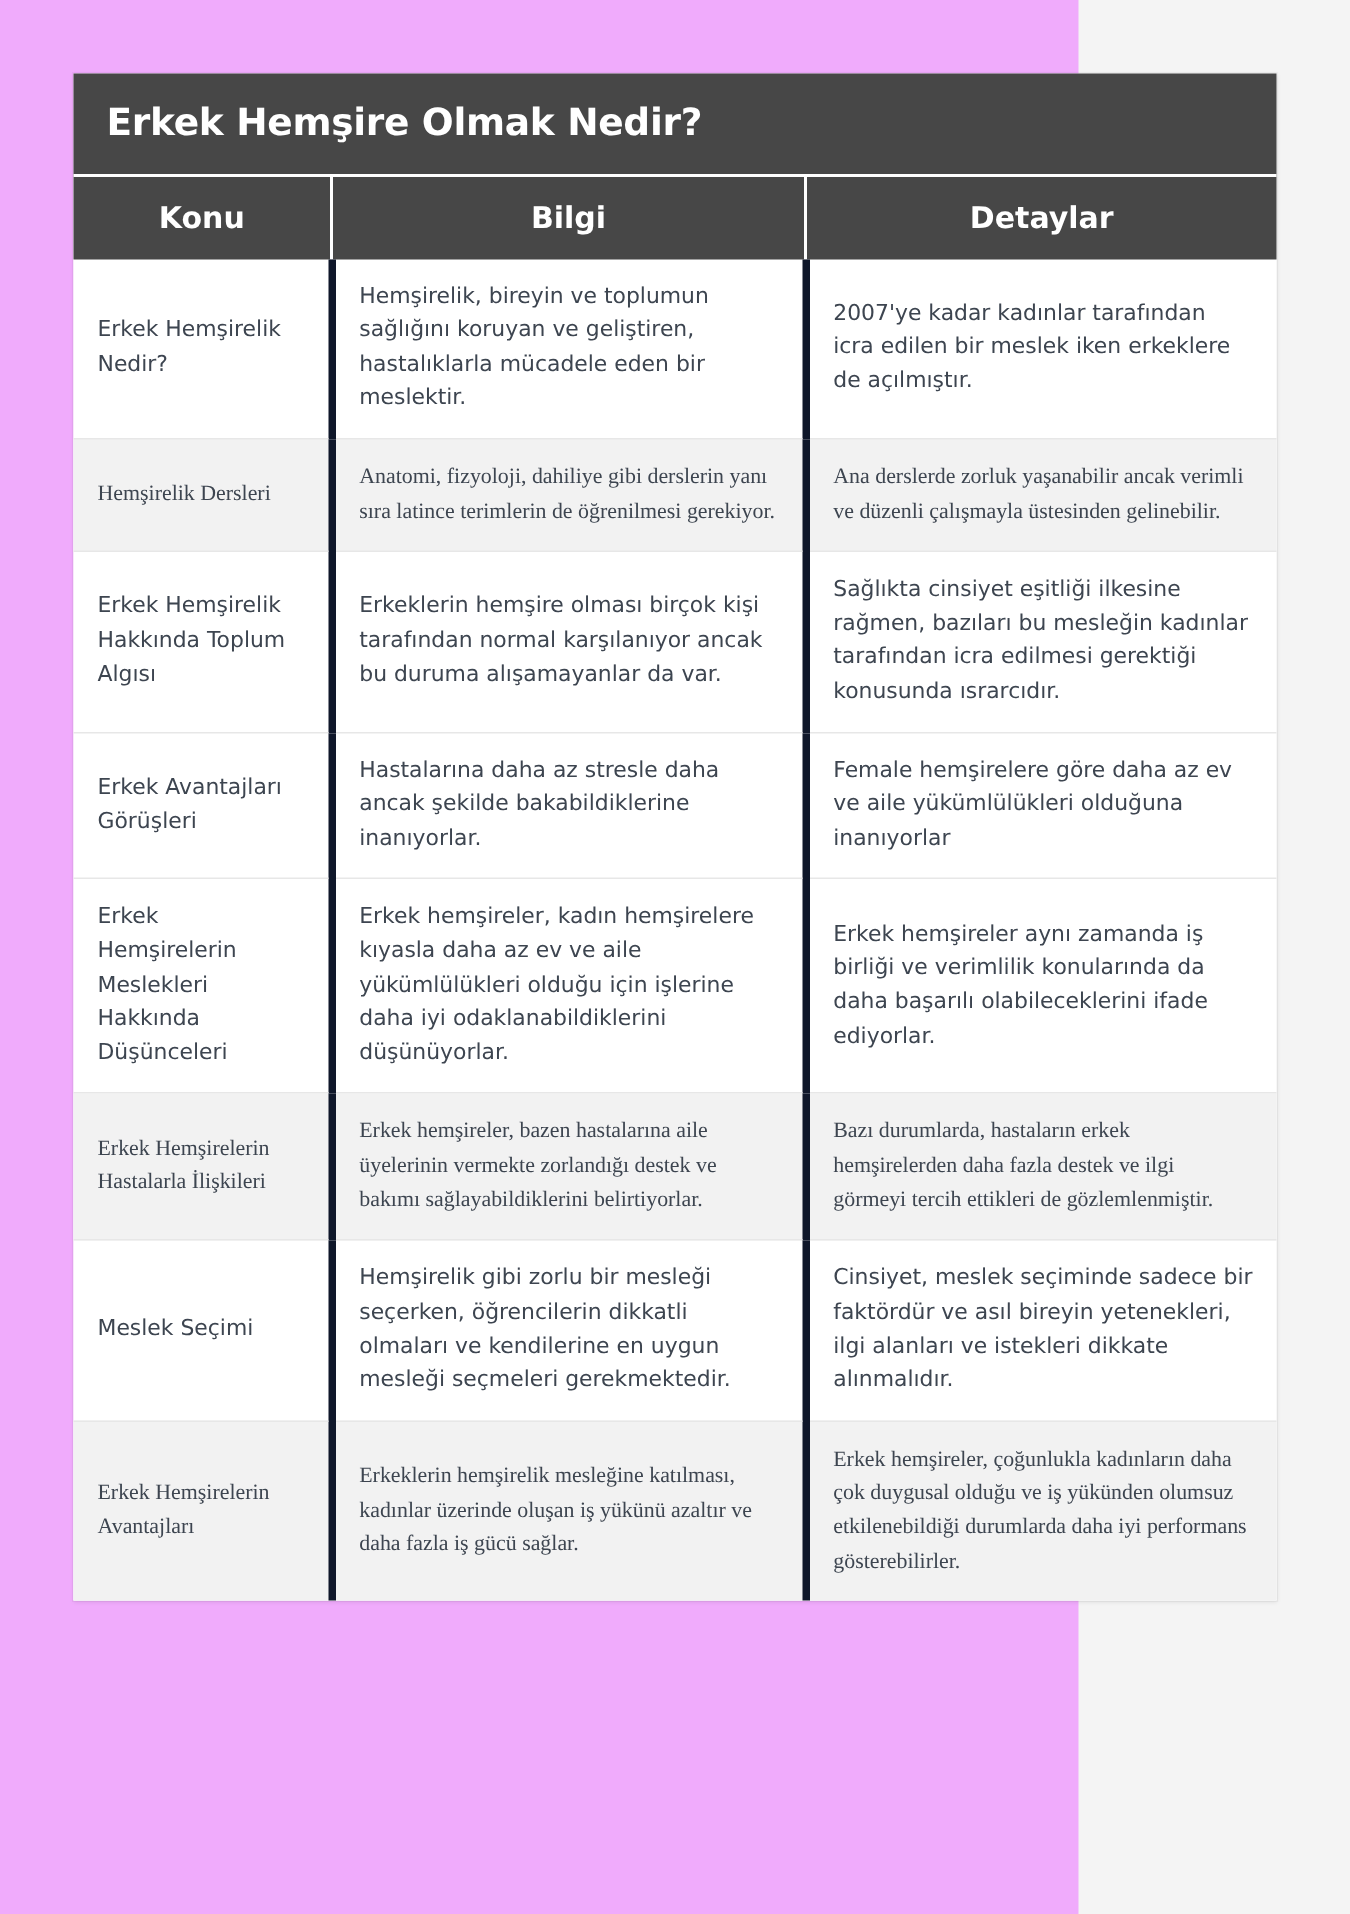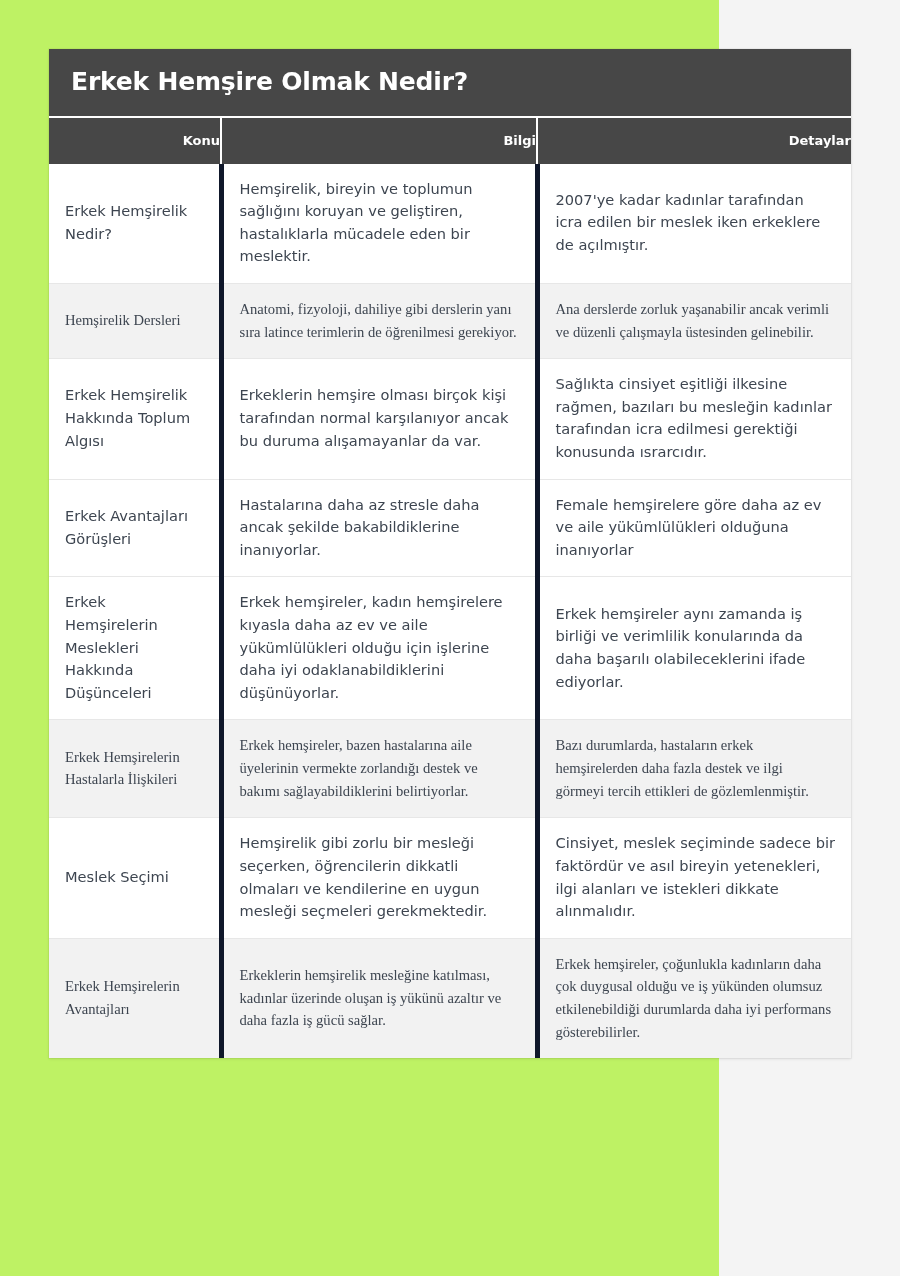--- a/index.html
+++ b/index.html
@@ -13,21 +13,21 @@
     background: #f4f4f4;
     font-family: "DejaVu Sans", "Liberation Sans", sans-serif;
     -webkit-font-smoothing: antialiased;
   }
 
   .page {
     box-sizing: border-box;
     width: 719px;
     height: 1276px;
     padding: 49px 49px 0 49px;
-    background: #bef264;
+    background: #f0abfc;
   }
 
   .card {
     width: 802px;
     background: #ffffff;
     box-shadow: 0 1px 3px rgba(0,0,0,0.10), 0 0 0 1px rgba(0,0,0,0.03);
   }
 
   
   .title-bar {
@@ -51,24 +51,24 @@
     table-layout: fixed;
     background: #ffffff;
   }
   table.data-table col.c-konu     { width: 172px; }
   table.data-table col.c-bilgi    { width: 316px; }
   table.data-table col.c-detay    { width: 314px; }
 
   thead th {
     background: #474747;
     color: #ffffff;
-    font-size: 13px;
+    font-size: 20px;
     font-weight: bold;
-    text-align: right;
-    padding: 15px 0 16px 16px;
+    text-align: center;
+    padding: 15px 16px 16px 16px;
     border-right: 2px solid #ffffff;
     vertical-align: middle;
   }
   thead th:last-child { border-right: none; }
 
   tbody td {
     font-size: 14.6px;
     line-height: 1.55;
     color: #3d4550;
     padding: 14px 16px 15px 16px;

